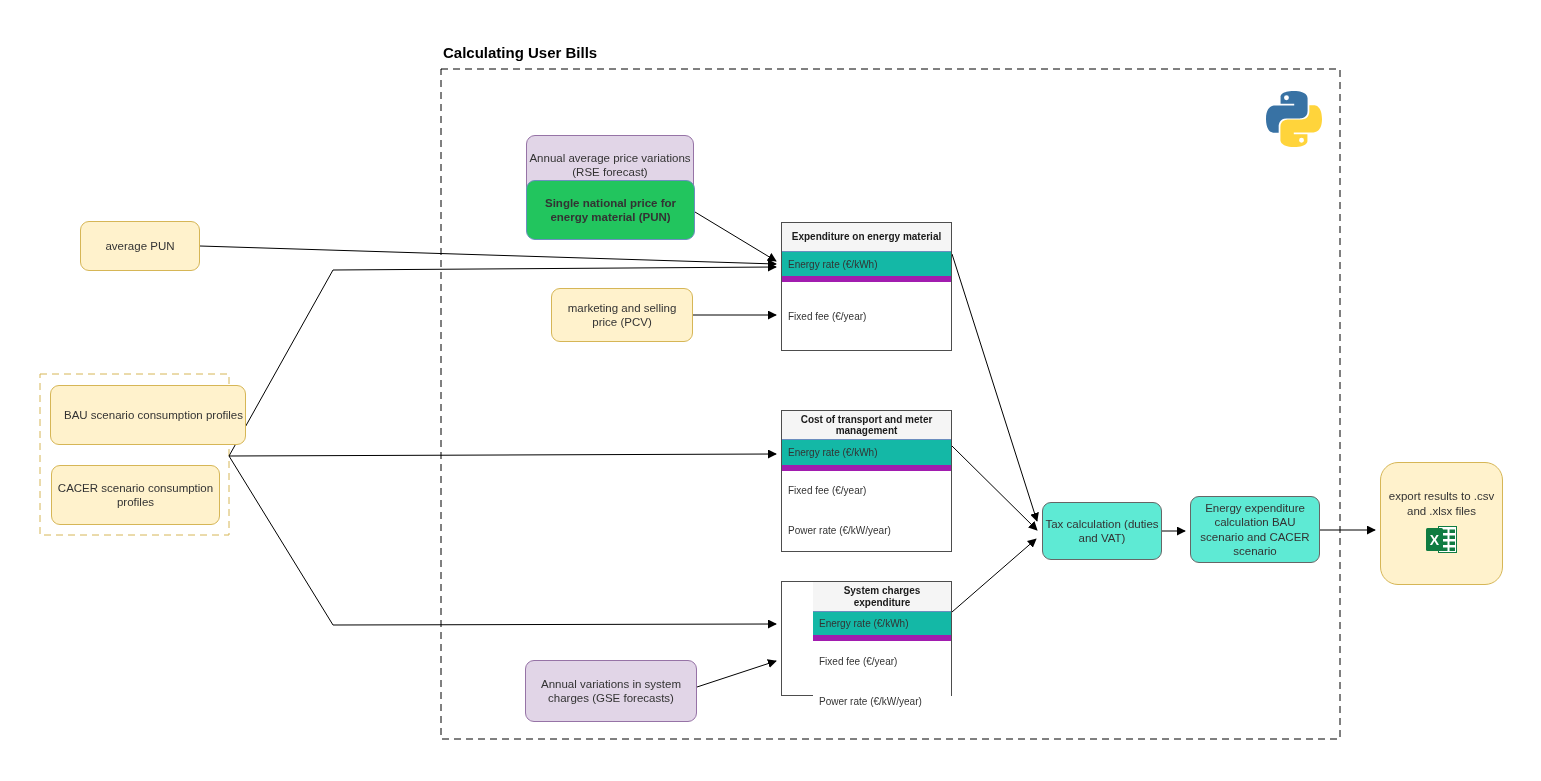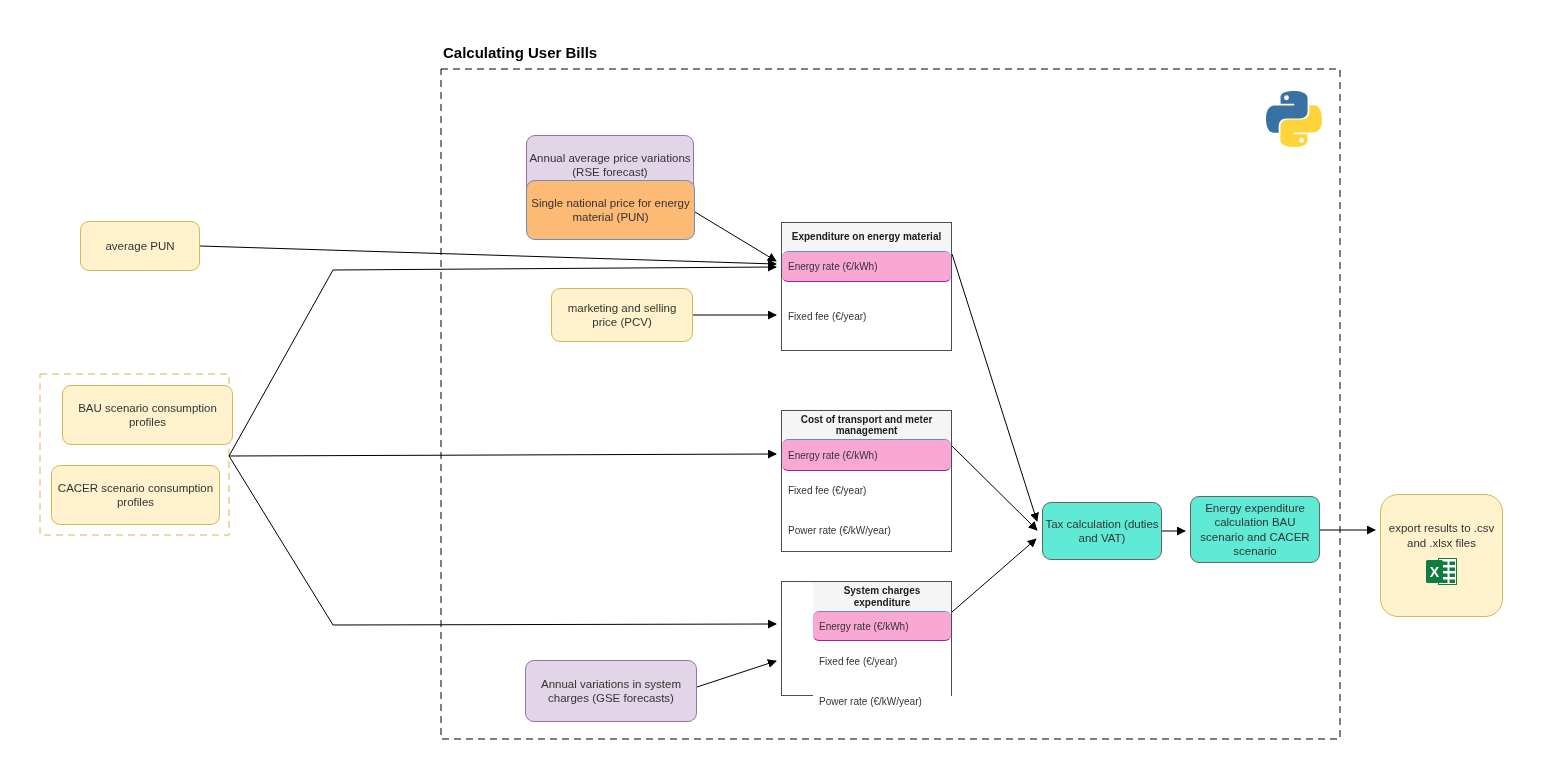--- a/index.html
+++ b/index.html
@@ -11,36 +11,36 @@
   .title{
     position:absolute;left:443px;top:44px;font-size:15px;font-weight:bold;color:#000;
   }
   .node{
     position:absolute;display:flex;align-items:center;justify-content:center;
     text-align:center;font-size:11.5px;line-height:1.25;color:#333;
     border:1px solid;border-radius:9px;box-sizing:border-box;padding:2px;background:#fff;
   }
   .yellow{background:#fff2cc;border-color:#d6b656;}
   .purple{background:#e1d5e7;border-color:#9673a6;}
-  .blue{background:#fdba74;border-color:#6c8ebf;}
+  .blue{background:#22c55e;border-color:#6c8ebf;font-weight:bold;}
   .gray{background:#5eead4;border-color:#666666;}
   .export{border-radius:18px;flex-direction:column;gap:7px;}
   .tbl{
     position:absolute;width:171px;background:#ffffff;border:1px solid #4d4d4d;
     box-sizing:border-box;font-size:10px;color:#333;
   }
   .tbl .hdr{
     background:#f5f5f5;font-weight:bold;display:flex;align-items:center;justify-content:center;
     text-align:center;line-height:1.15;box-sizing:border-box;padding:0 2px;color:#1a1a1a;
   }
   .tbl .row{
     display:flex;align-items:center;padding-left:6px;box-sizing:border-box;background:#fff;
   }
   .tbl .row.hl{
-    background:#f9a8d4;border-top:1px solid #6c8ebf;border-bottom:1px solid #a21caf;border-radius:6px;
+    background:#14b8a6;border-top:1px solid #6c8ebf;border-bottom:6px solid #a21caf;
   }
   .pylogo{position:absolute;left:1266px;top:88px;width:56px;height:62px;}
 </style>
 </head>
 <body>
 
 <div id="canvas">
 
   <svg id="edges">
     <defs>
@@ -86,21 +86,21 @@
   </div>
 
   <div class="node yellow" style="left:80px;top:221px;width:120px;height:50px;">
     <span>average PUN</span>
   </div>
 
   <div class="node yellow" style="left:551px;top:288px;width:142px;height:54px;">
     <span>marketing and selling price (PCV)</span>
   </div>
 
-  <div class="node yellow" style="left:62px;top:385px;width:171px;height:60px;">
+  <div class="node yellow" style="left:50px;top:385px;width:196px;height:60px;justify-content:flex-end;">
     <span>BAU scenario consumption profiles</span>
   </div>
 
   <div class="node yellow" style="left:51px;top:465px;width:169px;height:60px;">
     <span>CACER scenario consumption profiles</span>
   </div>
 
   <div class="node purple" style="left:525px;top:660px;width:172px;height:62px;">
     <span>Annual variations in system charges (GSE forecasts)</span>
   </div>
@@ -126,21 +126,21 @@
   </div>
 
   <div class="node gray" style="left:1042px;top:502px;width:120px;height:58px;">
     <span>Tax calculation (duties and VAT)</span>
   </div>
 
   <div class="node gray" style="left:1190px;top:496px;width:130px;height:67px;">
     <span>Energy expenditure calculation BAU scenario and CACER scenario</span>
   </div>
 
-  <div class="node yellow export" style="left:1380px;top:462px;width:123px;height:123px;margin-top:32px;">
+  <div class="node yellow export" style="left:1380px;top:462px;width:123px;height:123px;">
     <span>export results to .csv and .xlsx files</span>
     <span>
       <svg width="32" height="29" viewBox="0 0 32 29">
         <rect x="12.5" y="1.5" width="18" height="26" fill="#ffffff" stroke="#107c41" stroke-width="1"></rect>
         <rect x="16" y="4.5" width="5.5" height="3.5" fill="#107c41"></rect>
         <rect x="23.5" y="4.5" width="5.5" height="3.5" fill="#107c41"></rect>
         <rect x="16" y="10.5" width="5.5" height="3.5" fill="#107c41"></rect>
         <rect x="23.5" y="10.5" width="5.5" height="3.5" fill="#107c41"></rect>
         <rect x="16" y="16.5" width="5.5" height="3.5" fill="#107c41"></rect>
         <rect x="23.5" y="16.5" width="5.5" height="3.5" fill="#107c41"></rect>

